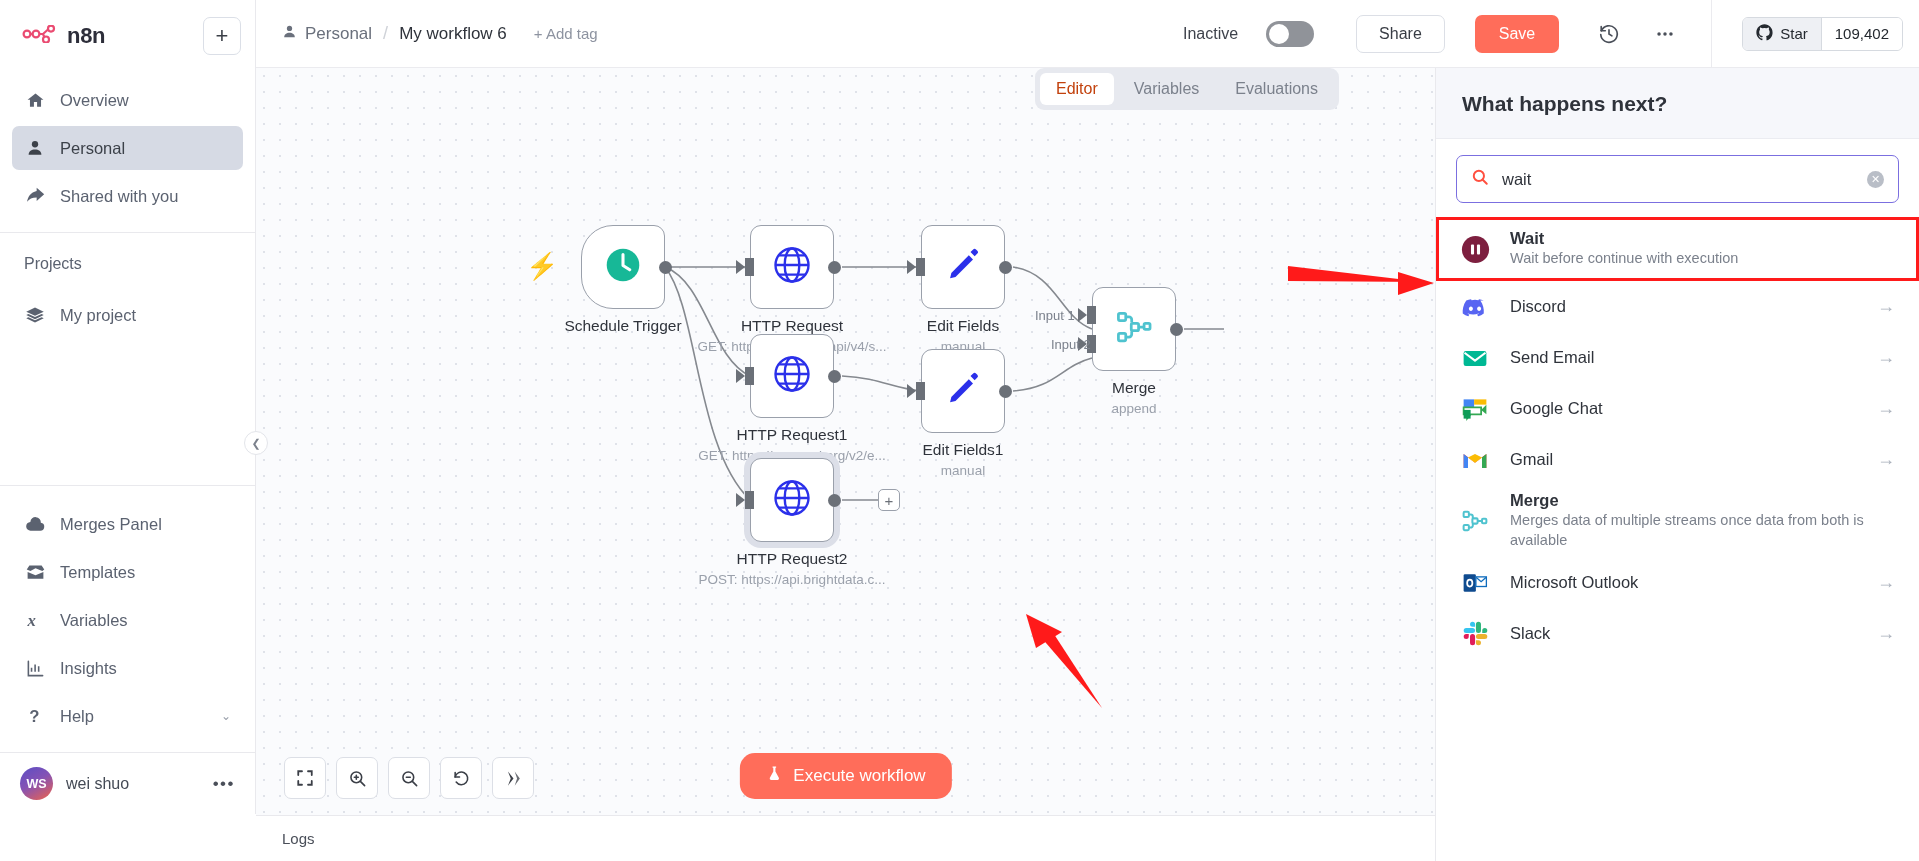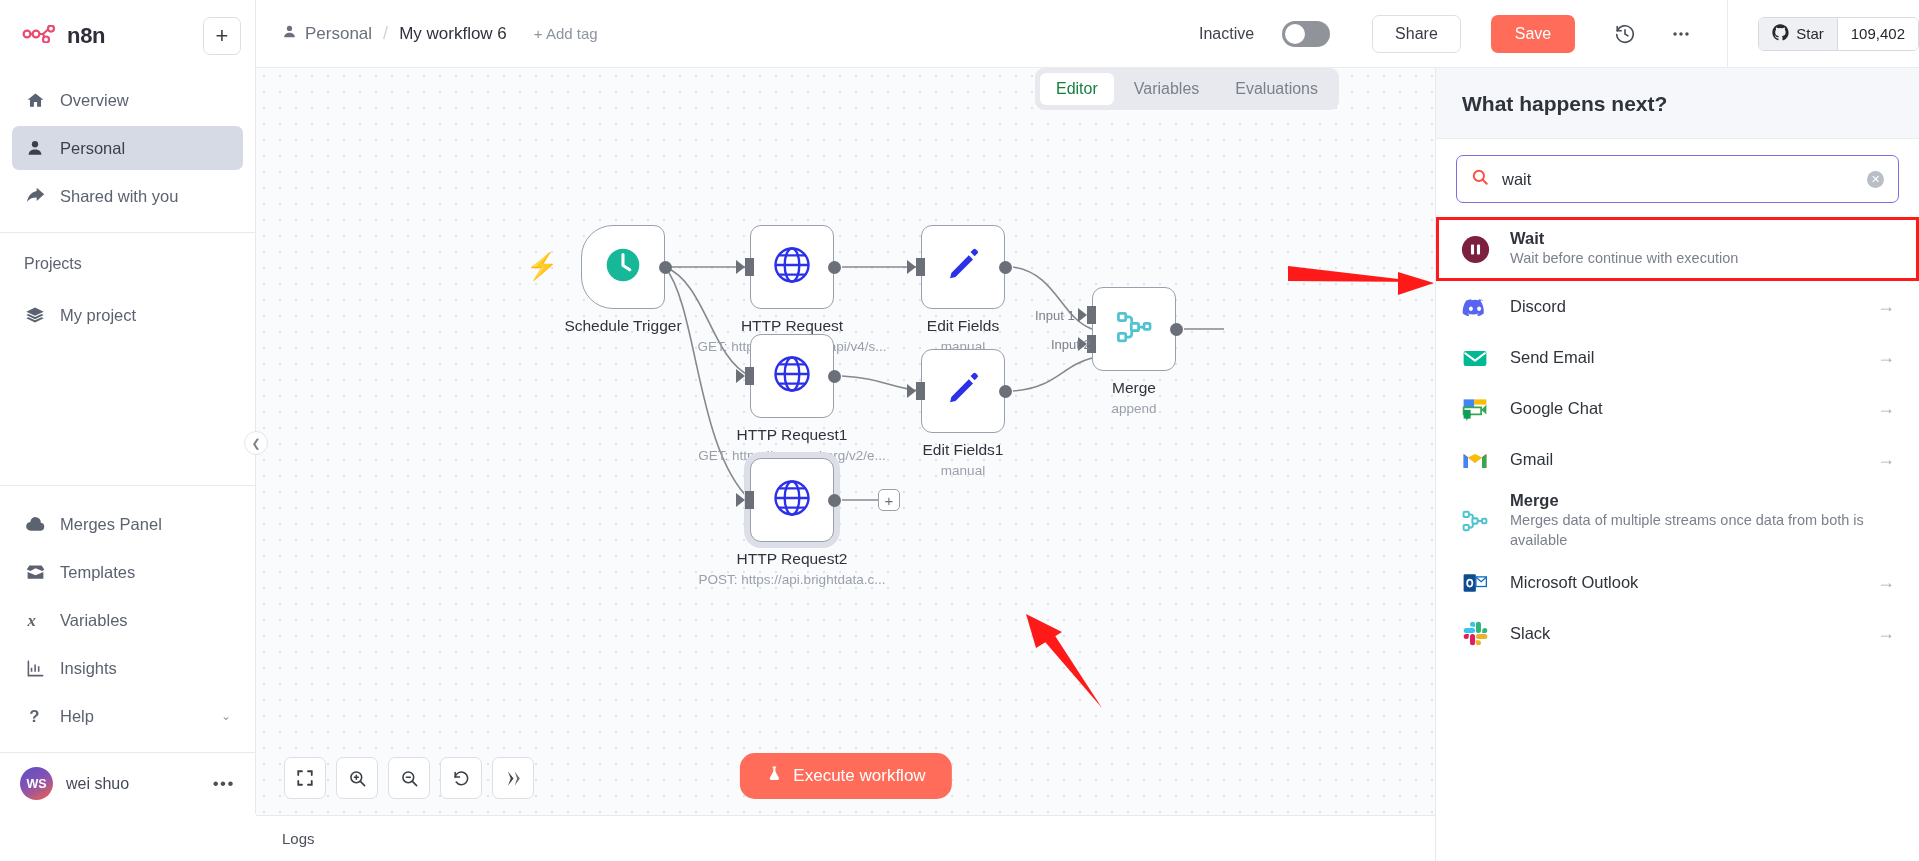--- a/index.html
+++ b/index.html
@@ -62,21 +62,21 @@
   .topbar {
     height: 68px; background: #fff; border-bottom: 1px solid #ebebef;
     display: flex; align-items: center; padding: 0 0 0 26px; flex: 0 0 68px;
     position: relative; z-index: 20;
   }
   .breadcrumb { display: flex; align-items: center; gap: 11px; font-size: 17px; }
   .bc-personal { display: flex; align-items: center; gap: 8px; color: #6a707c; cursor: pointer; }
   .bc-slash { color: #cfd2d8; font-size: 18px; }
   .bc-title { color: #2f333b; cursor: pointer; }
   .add-tag { color: #8d93a0; font-size: 15px; margin-left: 16px; cursor: pointer; }
-  .top-right { margin-left: auto; display: flex; align-items: center; gap: 16px; }
+  .top-right { margin-left: auto; display: flex; align-items: center; gap: 16px; padding-right: 16px; }
   .inactive-label { font-size: 16px; color: #3f434c; margin-right: 12px; }
   .toggle {
     width: 48px; height: 26px; border-radius: 13px; background: #909399;
     position: relative; cursor: pointer; margin-right: 26px;
   }
   .toggle .knob { position: absolute; left: 3px; top: 3px; width: 20px; height: 20px; border-radius: 50%; background: #fff; }
   .btn-share {
     height: 38px; padding: 0 22px; border: 1px solid #dcdfe6; border-radius: 7px;
     background: #fff; color: #383c44; font-size: 16px; cursor: pointer; margin-right: 14px;
     display: flex; align-items: center;
@@ -96,21 +96,21 @@
   .star-left { display: flex; align-items: center; gap: 7px; padding: 0 13px; background: #eef0f4; color: #24292f; font-size: 15px; }
   .star-right { display: flex; align-items: center; padding: 0 13px; background: #fff; color: #24292f; font-size: 15px;
      border-left: 1px solid #d6dae0; }
 
   
   .tabs {
     position: absolute; left: 931px; top: 68px; transform: translateX(-50%);
     background: #e7e9ef; border-radius: 9px; padding: 5px; display: flex; gap: 4px; z-index: 25;
   }
   .tab { padding: 7px 16px; border-radius: 6px; font-size: 16px; color: #7b818c; cursor: pointer; }
-  .tab.active { background: #fff; color: #15803d; }
+  .tab.active { background: #fff; color: #c2410c; }
 
   
   .canvas-wrap { position: relative; flex: 1 1 auto; display: flex; }
   .canvas {
     position: relative; flex: 1 1 auto; background: #fafbfd;
     background-image: radial-gradient(#dfe2e9 1px, transparent 1px);
     background-size: 16px 16px; overflow: hidden;
   }
   .logs-bar {
     position: absolute; left: 0; right: 0; bottom: 0; height: 46px; background: #fff;

